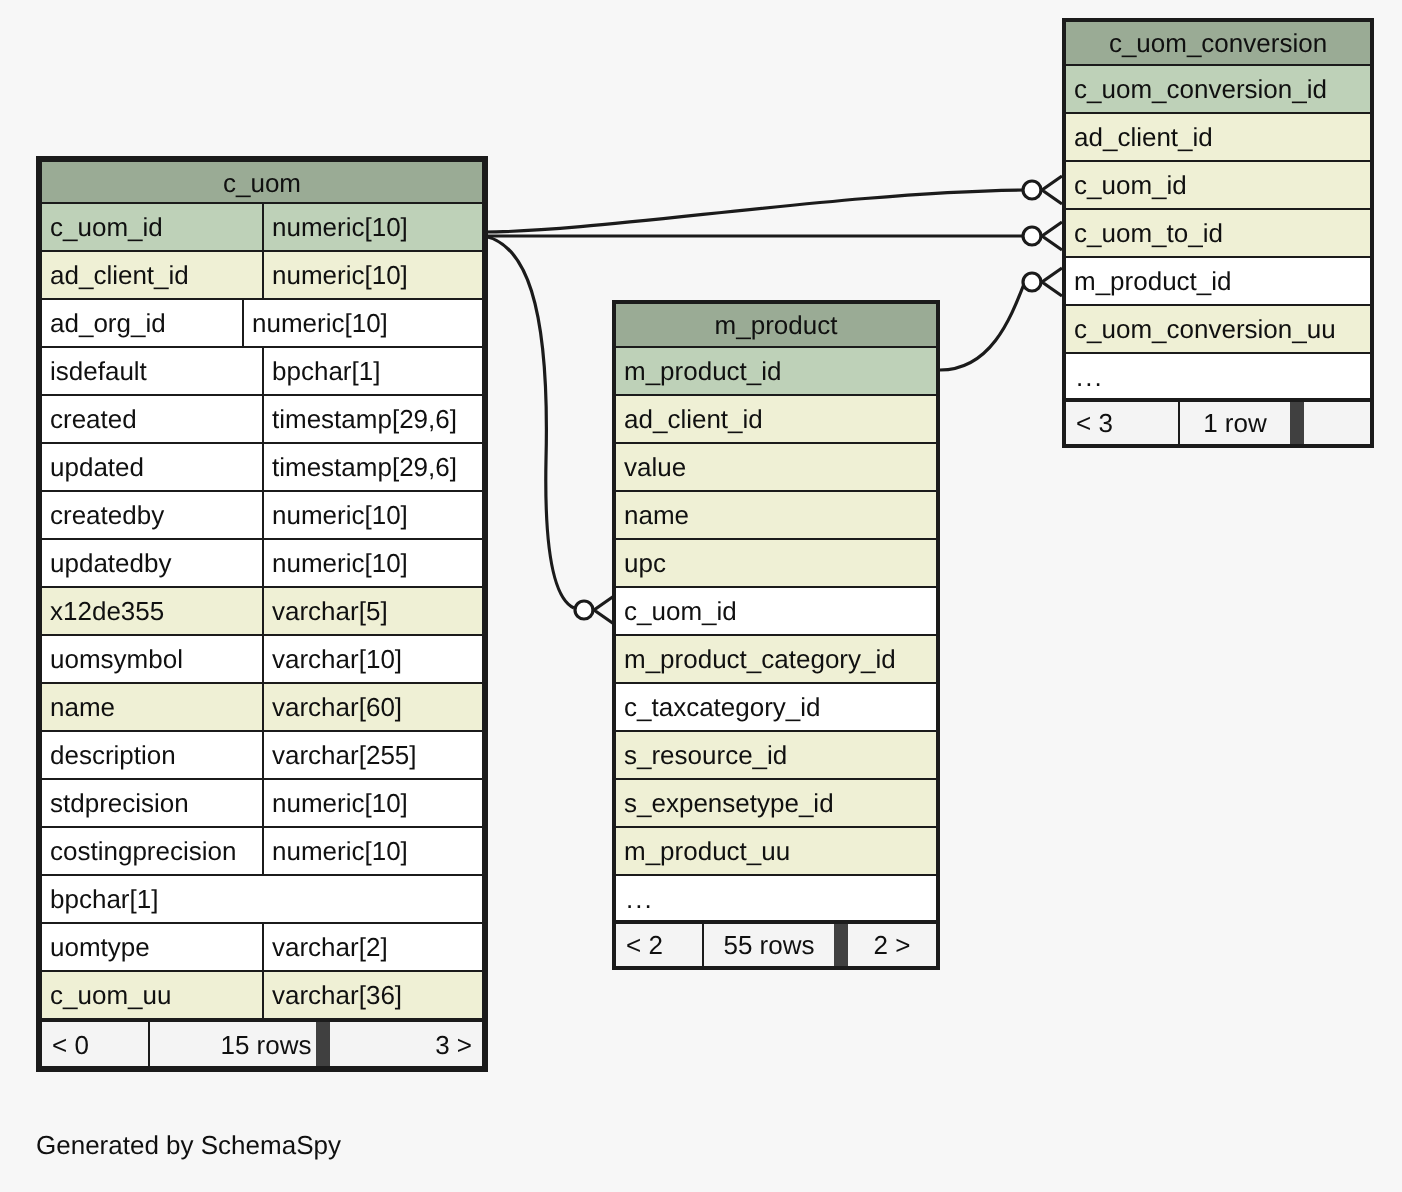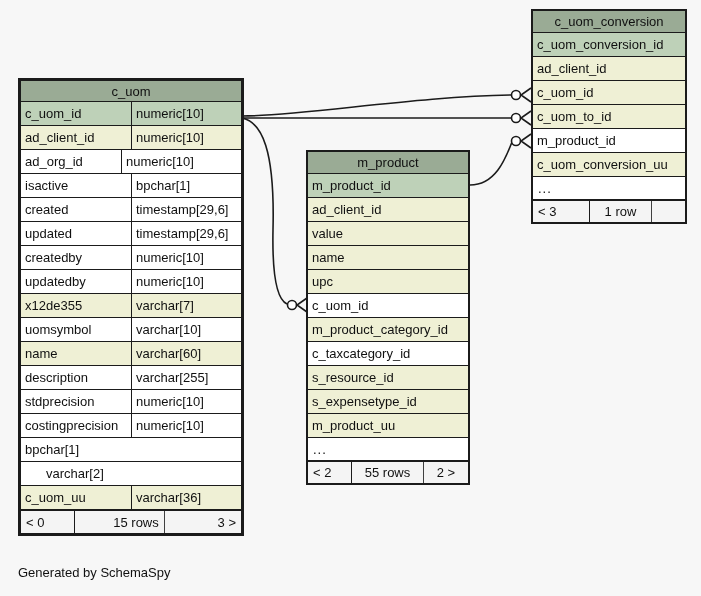--- a/index.html
+++ b/index.html
@@ -98,21 +98,21 @@
   .foot-cell {
     font-size: 13px;
     color: #101010;
     padding: 0 5px;
     box-sizing: border-box;
     display: flex;
     align-items: center;
     white-space: nowrap;
   }
   .foot-prev { justify-content: flex-start; border-right: 1px solid #1b1b1b; }
-  .foot-rows { justify-content: center;     border-right: 1px solid #404040; }
+  .foot-rows { justify-content: center;     border-right: 7px solid #404040; }
   .foot-next { justify-content: flex-end; }
 
   
   #credit {
     position: absolute;
     left: 18px;
     top: 565px;
     font-size: 13px;
     color: #101010;
   }
@@ -163,42 +163,42 @@
     </div>
     <div class="col-row fill-fk">
       <div class="col-name" style="width:111px; height:23px;">ad_client_id</div>
       <div class="col-type" style="flex:1; height:23px;">numeric[10]</div>
     </div>
     <div class="col-row fill-plain">
       <div class="col-name" style="width:101px; height:23px;">ad_org_id</div>
       <div class="col-type" style="flex:1; height:23px;">numeric[10]</div>
     </div>
     <div class="col-row fill-plain">
-      <div class="col-name" style="width:111px; height:23px;">isactive</div>
+      <div class="col-name" style="width:111px; height:23px;">isdefault</div>
       <div class="col-type" style="flex:1; height:23px;">bpchar[1]</div>
     </div>
     <div class="col-row fill-plain">
       <div class="col-name" style="width:111px; height:23px;">created</div>
       <div class="col-type" style="flex:1; height:23px;">timestamp[29,6]</div>
     </div>
     <div class="col-row fill-plain">
       <div class="col-name" style="width:111px; height:23px;">updated</div>
       <div class="col-type" style="flex:1; height:23px;">timestamp[29,6]</div>
     </div>
     <div class="col-row fill-plain">
       <div class="col-name" style="width:111px; height:23px;">createdby</div>
       <div class="col-type" style="flex:1; height:23px;">numeric[10]</div>
     </div>
     <div class="col-row fill-plain">
       <div class="col-name" style="width:111px; height:23px;">updatedby</div>
       <div class="col-type" style="flex:1; height:23px;">numeric[10]</div>
     </div>
     <div class="col-row fill-fk">
       <div class="col-name" style="width:111px; height:23px;">x12de355</div>
-      <div class="col-type" style="flex:1; height:23px;">varchar[7]</div>
+      <div class="col-type" style="flex:1; height:23px;">varchar[5]</div>
     </div>
     <div class="col-row fill-plain">
       <div class="col-name" style="width:111px; height:23px;">uomsymbol</div>
       <div class="col-type" style="flex:1; height:23px;">varchar[10]</div>
     </div>
     <div class="col-row fill-fk">
       <div class="col-name" style="width:111px; height:23px;">name</div>
       <div class="col-type" style="flex:1; height:23px;">varchar[60]</div>
     </div>
     <div class="col-row fill-plain">
@@ -210,21 +210,22 @@
       <div class="col-type" style="flex:1; height:23px;">numeric[10]</div>
     </div>
     <div class="col-row fill-plain">
       <div class="col-name" style="width:111px; height:23px;">costingprecision</div>
       <div class="col-type" style="flex:1; height:23px;">numeric[10]</div>
     </div>
     <div class="col-row fill-plain">
       <div class="col-type" style="flex:1; height:23px;">bpchar[1]</div>
     </div>
     <div class="col-row fill-plain">
-      <div class="col-type" style="flex:1; height:23px;margin-left:21px;">varchar[2]</div>
+      <div class="col-name" style="width:111px; height:23px;">uomtype</div>
+      <div class="col-type" style="flex:1; height:23px;">varchar[2]</div>
     </div>
     <div class="col-row fill-fk">
       <div class="col-name" style="width:111px; height:23px;">c_uom_uu</div>
       <div class="col-type" style="flex:1; height:23px;">varchar[36]</div>
     </div>
 
     <div class="tbl-foot">
       <div class="foot-cell foot-prev" style="width:54px; height:22px;">&lt; 0</div>
       <div class="foot-cell foot-rows" style="width:57px; height:22px;margin-left:33px;">15 rows</div>
       <div class="foot-cell foot-next" style="flex:1; height:22px;">3 &gt;</div>

